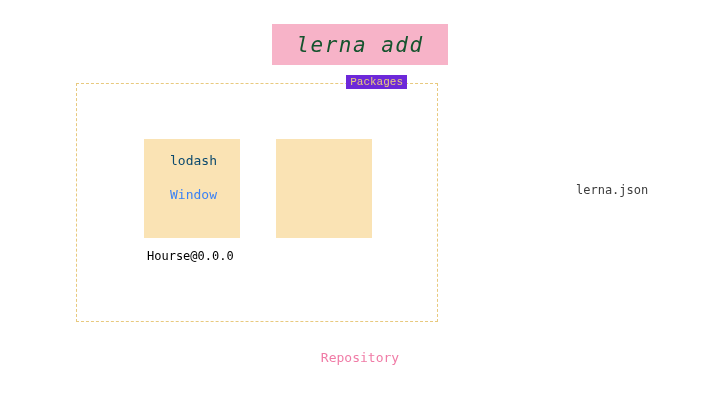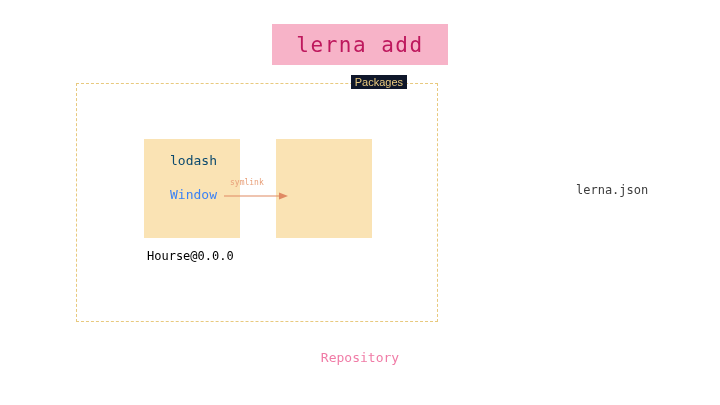--- a/index.html
+++ b/index.html
@@ -28,25 +28,26 @@
     left: 272px;
     top: 24px;
     width: 176px;
     height: 41px;
     background: #f7b3c8;
     display: flex;
     align-items: center;
     justify-content: center;
   }
   .title-text {
-    color: #be185d;
+    color: #14532d;
     font-family: "DejaVu Sans Mono", monospace;
     font-size: 21px;
     letter-spacing: 1.5px;
     white-space: nowrap;
+    font-style: italic;
   }
 
   
   .panel {
     position: absolute;
     box-sizing: border-box;
   }
   .panel-packages {
     left: 76px;
     top: 83px;
@@ -58,23 +59,23 @@
     left: 458px;
     top: 83px;
     width: 222px;
     height: 239px;
     border: 1.5px dashed #f6d7e0;
   }
 
   .panel-label {
     position: absolute;
     top: -9px;
-    font-family: Liberation Sans, sans-serif;
+    font-family: Liberation Mono, monospace;
     font-size: 11px;
-    background: #0f172a;
+    background: #6d28d9;
     padding: 0 4px;
     white-space: nowrap;
     line-height: 14px;
   }
   .panel-label-packages {
     right: 30px;
     color: #e8c97e;
   }
   .panel-label-root {
     right: 14px;
@@ -190,27 +191,20 @@
   <div class="panel panel-packages">
     <span class="panel-label panel-label-packages">Packages</span>
   </div>
 
   <div class="pkg-box pkg-box-house"></div>
   <span class="dep-label dep-lodash">lodash</span>
   <span class="dep-label dep-window">Window</span>
 
   <div class="pkg-box pkg-box-window"></div>
 
-  <div class="symlink-wrap">
-    <span class="symlink-text">symlink</span>
-    <svg class="symlink-svg" width="64" height="12" viewBox="0 0 64 12">
-      <line x1="0" y1="6" x2="56" y2="6" stroke="#e08a63" stroke-width="1.2"></line>
-      <polygon points="64,6 55,2.6 55,9.4" fill="#e08a63"></polygon>
-    </svg>
-  </div>
 
   <span class="pkg-caption cap-house">Hourse@0.0.0</span>
 
 
   <span class="root-file root-file-0">lerna.json</span>
 
   <span class="footer-label">Repository</span>
 
 </div>
 

